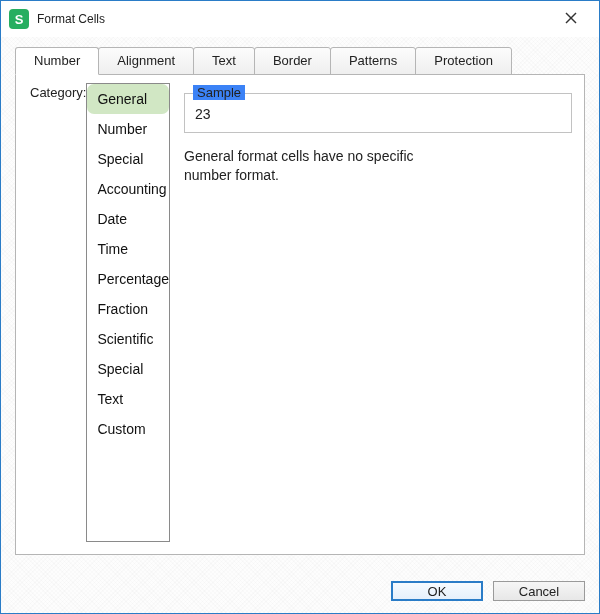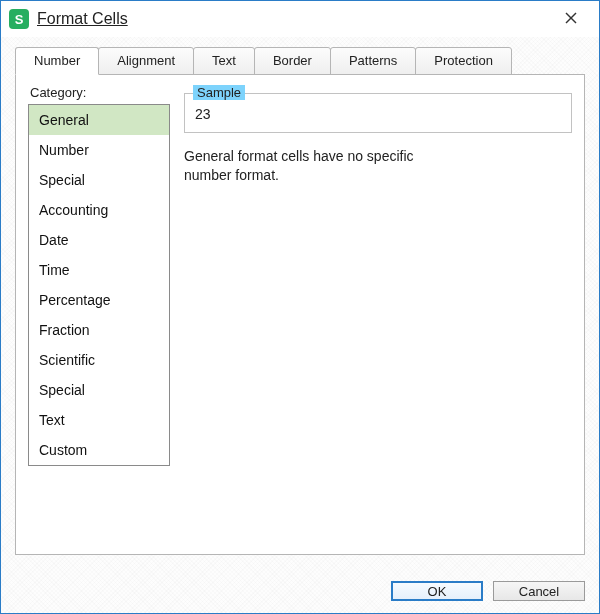--- a/index.html
+++ b/index.html
@@ -44,24 +44,23 @@
   background: #27ae60;
   display: flex;
   align-items: center;
   justify-content: center;
   color: #fff;
   font-weight: 700;
   font-size: 13px;
   margin-right: 8px;
 }
 .titlebar .title {
-  font-size: 16px;
+  font-size: 12px;
   color: #222;
   flex: 0 0 auto;
-  text-decoration: underline;
 }
 .titlebar .spacer { flex: 1 1 auto; }
 .close-btn {
   width: 36px;
   height: 28px;
   display: flex;
   align-items: center;
   justify-content: center;
   cursor: default;
 }
@@ -119,21 +118,21 @@
 }
 .panel-inner {
   display: flex;
   width: 100%;
   height: 100%;
 }
 .left-col {
   width: 142px;
   flex: 0 0 142px;
   display: flex;
-  flex-direction: column;
+  flex-direction: row;
 }
 .right-col {
   flex: 1 1 auto;
   padding-left: 14px;
   display: flex;
   flex-direction: column;
 }
 .section-label {
   font-size: 13px;
   padding: 2px 0 4px 2px;
@@ -146,34 +145,35 @@
 }
 .listbox-item {
   padding: 6px 10px;
   font-size: 14px;
   line-height: 18px;
   color: #111;
   cursor: default;
 }
 .listbox-item.selected {
   background: #d1e7c4;
+  border-radius: 7px;
 }
 
 .sample-group {
   position: relative;
   border: 1px solid #c2c2c2;
   padding: 12px 10px 10px 10px;
   min-height: 40px;
   margin-top: 10px;
 }
 .sample-group .legend {
   position: absolute;
   top: -9px;
   left: 8px;
-  background: #7dd3fc;
+  background: #3b82f6;
   padding: 0 4px;
   font-size: 13px;
 }
 .sample-value {
   font-size: 14px;
 }
 .description {
   margin-top: 14px;
   font-size: 14px;
   line-height: 1.35;

